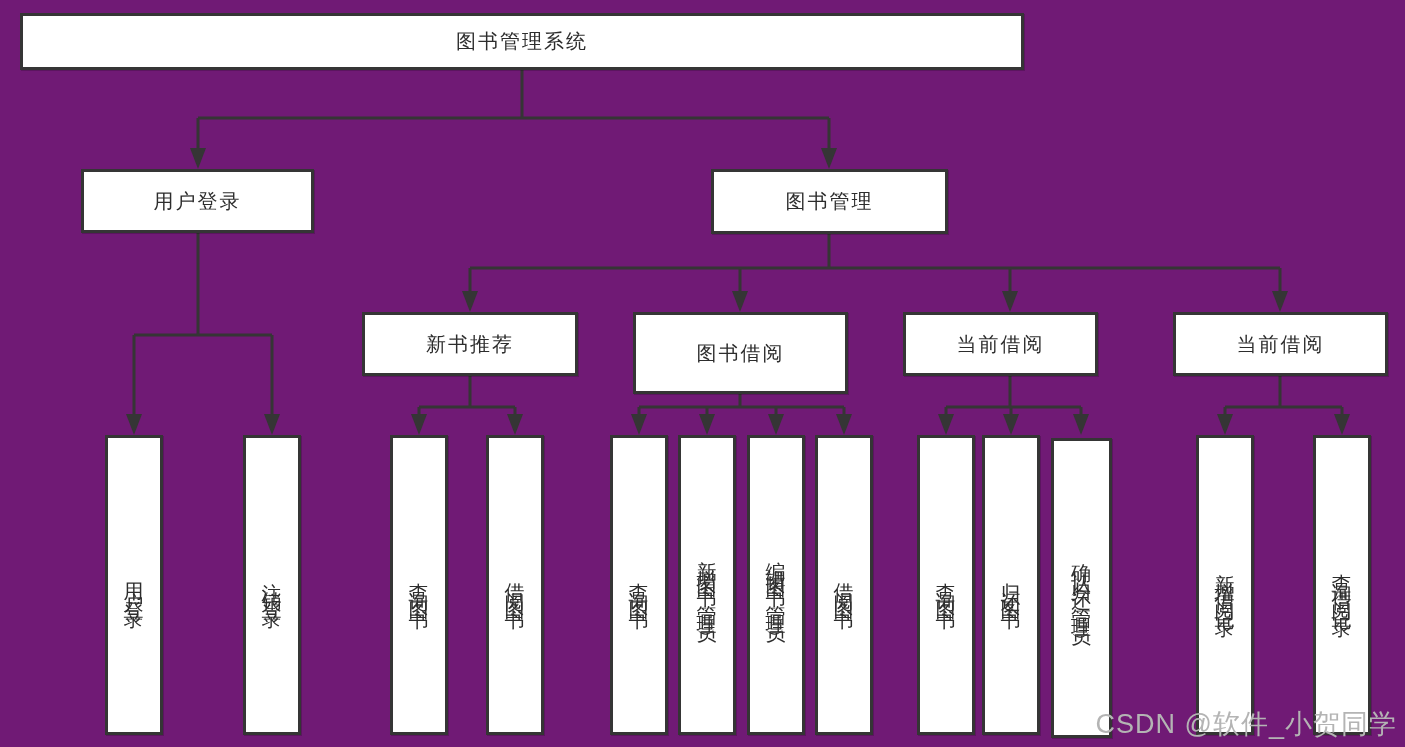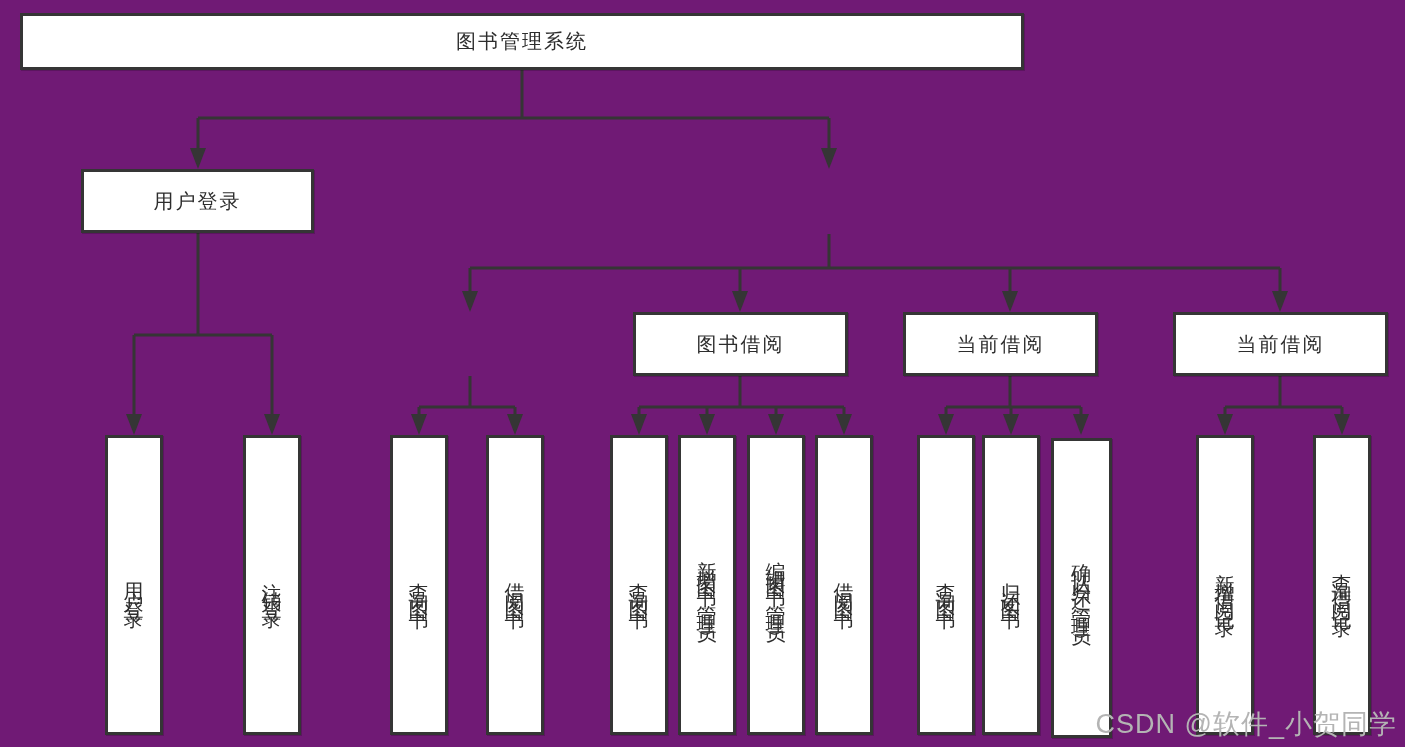--- a/index.html
+++ b/index.html
@@ -88,22 +88,28 @@
     <polygon points="1334,414 1350,414 1342,435" fill="#353535"></polygon>
   </svg>
 
   <div class="hbox" style="left:20px;top:13px;width:1004px;height:57px;">
     <span>图书管理系统</span>
   </div>
 
   <div class="hbox" style="left:81px;top:169px;width:233px;height:64px;">
     <span>用户登录</span>
   </div>
+  <div class="hbox" style="left:711px;top:169px;width:237px;height:65px;">
+    <span>图书管理</span>
+  </div>
 
-  <div class="hbox" style="left:633px;top:312px;width:215px;height:64px;">
+  <div class="hbox" style="left:362px;top:312px;width:216px;height:64px;">
+    <span>新书推荐</span>
+  </div>
+  <div class="hbox" style="left:633px;top:312px;width:215px;height:82px;">
     <span>图书借阅</span>
   </div>
   <div class="hbox" style="left:903px;top:312px;width:195px;height:64px;">
     <span>当前借阅</span>
   </div>
   <div class="hbox" style="left:1173px;top:312px;width:215px;height:64px;">
     <span>当前借阅</span>
   </div>
 
   <div class="leaf" style="left:105px;">

